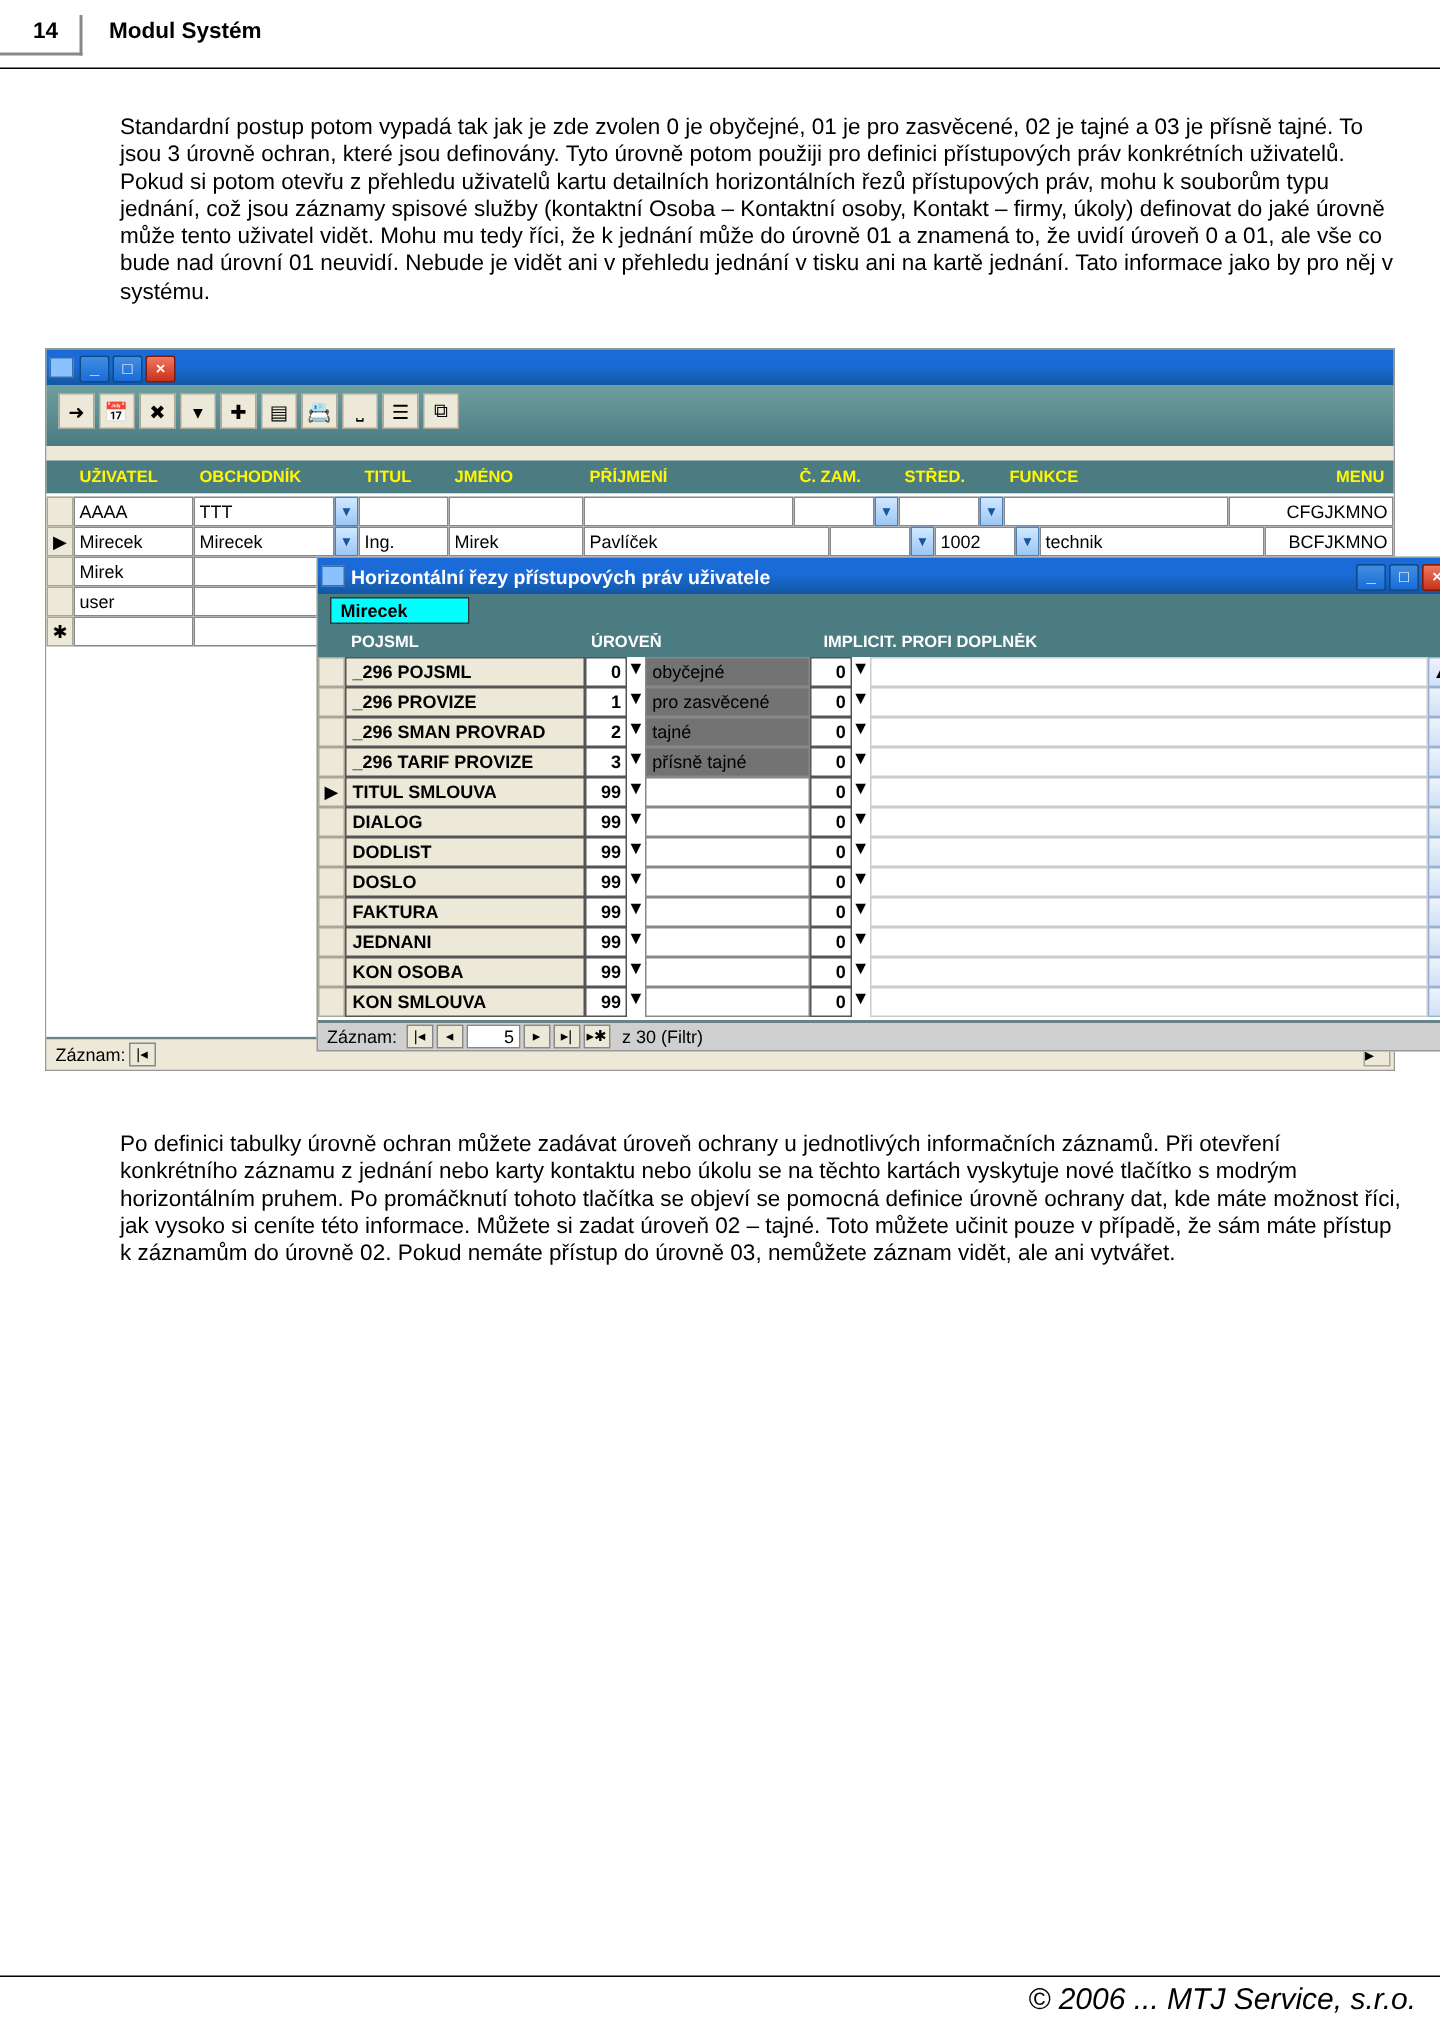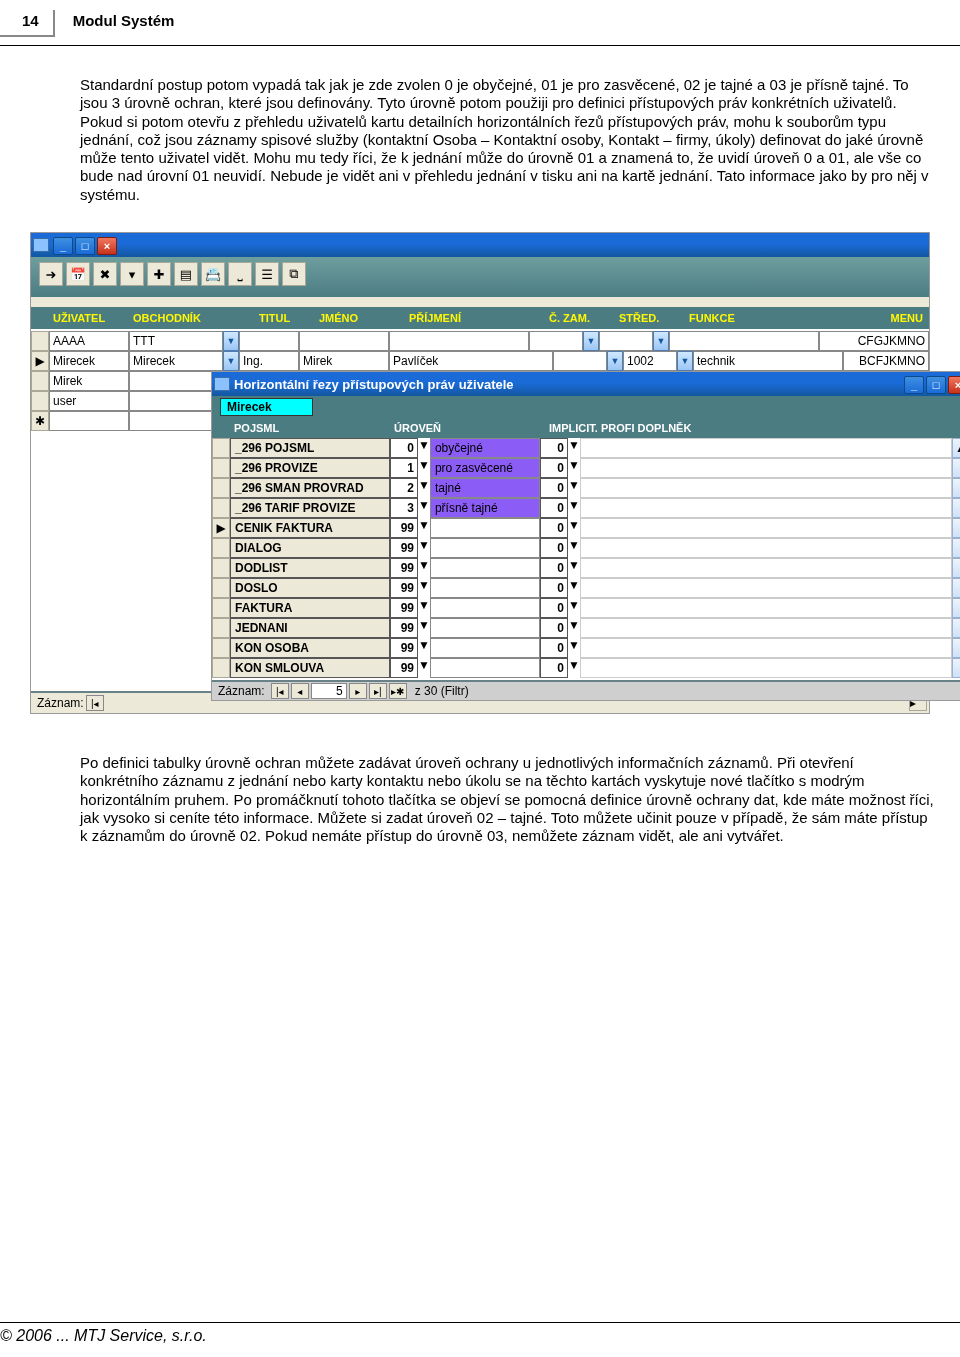--- a/index.html
+++ b/index.html
@@ -27,30 +27,30 @@
   .grid-row { display: flex; height: 20px; align-items: stretch; }
   .grid-row .gut { width: 18px; background: #ece9d8; border: 1px solid #aca899; display: flex; align-items: center; justify-content: center; font-size: 12px; }
   .grid-row .cell { border: 1px solid #888; display: flex; align-items: center; padding: 0 3px; overflow: hidden; background: #fff; }
   .grid-row .dd { width: 16px; background: linear-gradient(to bottom,#cfe8ff,#9cc6f4); border: 1px solid #4f7cb1; display:flex; align-items:center; justify-content:center; font-size:9px; color:#1257a0;}
   .inner-window { margin: 0 0 0 90px; width: 760px; background: #ece9d8; border: 1px solid #999; }
   .inner-grid-area { background: #fff; padding: 0 0 2px 0; }
   .inner-row { display: flex; height: 20px; align-items: stretch; font-size: 12px; }
   .inner-row .gut { width: 18px; background: #ece9d8; border: 1px solid #aca899; display: flex; align-items: center; justify-content: center; font-size:12px; }
   .tabcell { border: 1px solid #555; background: #ece9d8; font-weight: bold; padding: 0 4px; display:flex; align-items:center; width: 160px;}
   .lvlcell-num { width:28px; border:1px solid #555; background:#fff; text-align:right; padding-right:3px; display:flex; align-items:center; justify-content:flex-end; font-weight:bold;}
-  .lvlcell-label { width:110px; border:1px solid #888; background:#8b5cf6; display:flex; align-items:center; padding-left:4px; }
+  .lvlcell-label { width:110px; border:1px solid #888; background:#737373; display:flex; align-items:center; padding-left:4px; }
   .impcell-num { width:28px; border:1px solid #555; background:#fff; text-align:right; padding-right:3px; display:flex; align-items:center; justify-content:flex-end; font-weight:bold;}
   .navbar { height: 20px; background: #cfcfcf; border-top: 2px solid #698287; display:flex; align-items:center; font-size:12px; padding-left:6px; gap:2px; }
   .navbar .navlabel { margin-right:4px;}
   .navbtn { width:18px; height:16px; background:#ece9d8; border:1px solid #888; display:flex; align-items:center; justify-content:center; font-size:10px;}
   .navinput { width:36px; height:16px; background:#fff; border:1px solid #888; text-align:right; padding-right:3px; font-size:12px; display:flex; align-items:center; justify-content:flex-end;}
   .outer-nav { height: 20px; background: #ece9d8; display:flex; align-items:center; font-size:12px; padding-left:6px; justify-content: space-between; }
   .scrollcorner { width:18px; height:16px; background:#ece9d8; border:1px solid #aca899; margin-right:2px;}
   .outer-nav-left { display:flex; align-items:center; gap:2px;}
-  .footer { position: absolute; bottom: 12px; right: 0; left: 0; border-top: 1px solid #000; padding: 4px 16px 0 0; font-style: italic; font-size: 16px;}
+  .footer { position: absolute; bottom: 12px; right: 0; left: 0; border-top: 1px solid #000; text-align: right; padding: 4px 16px 0 0; font-style: italic; font-size: 20px;}
   .lvl-label-hi { border:1px solid #888; background:#fff; width:110px;}
   .userbar { background:#4a7c82; height:22px; display:flex; align-items:center; padding-left:8px;}
   .userbar-name { background:#0ff; border:1px solid #333; font-weight:bold; font-size:12px; padding:1px 40px 1px 6px; }
   .headerline { height:2px; background:#698287;}
   .colline { height:2px; background:#fff;}
   .scrollright { width:18px; background:linear-gradient(to bottom,#eef3fc,#cfe1f8); border:1px solid #9ab1d1; display:flex; align-items:center; justify-content:center;}
 </style>
 </head>
 <body>
 
@@ -81,21 +81,21 @@
     <div class="tbtn">▤</div>
     <div class="tbtn">📇</div>
     <div class="tbtn">⎵</div>
     <div class="tbtn">☰</div>
     <div class="tbtn">⧉</div>
   </div>
   <div class="ygreen-header">
     <div class="col" style="width:18px;"></div>
     <div class="col" style="width:80px;">UŽIVATEL</div>
     <div class="col" style="width:110px;">OBCHODNÍK</div>
-    <div class="col" style="width:60px;margin-left:16px;">TITUL</div>
+    <div class="col" style="width:60px;">TITUL</div>
     <div class="col" style="width:90px;">JMÉNO</div>
     <div class="col" style="width:140px;">PŘÍJMENÍ</div>
     <div class="col" style="width:70px;">Č. ZAM.</div>
     <div class="col" style="width:70px;">STŘED.</div>
     <div class="col" style="width:150px;">FUNKCE</div>
     <div class="col" style="flex:1; text-align:right; padding-right:6px;">MENU</div>
   </div>
   <div class="colline"></div>
   <div class="grid" style="position:relative;">
 
@@ -209,21 +209,21 @@
             <div class="lvlcell-num">3</div>
             <div class="dd">▼</div>
             <div class="lvlcell-label">přísně tajné</div>
             <div class="impcell-num">0</div>
             <div class="dd">▼</div>
             <div style="flex: 1 1 0%; border: 1px solid rgb(204, 204, 204); background: rgb(255, 255, 255);"></div>
             <div class="scrollright"></div>
           </div>
           <div class="inner-row">
             <div class="gut">▶</div>
-            <div class="tabcell">CENIK FAKTURA</div>
+            <div class="tabcell">TITUL SMLOUVA</div>
             <div class="lvlcell-num">99</div>
             <div class="dd">▼</div>
             <div class="lvl-label-hi"></div>
             <div class="impcell-num">0</div>
             <div class="dd">▼</div>
             <div style="flex: 1 1 0%; border: 1px solid rgb(204, 204, 204); background: rgb(255, 255, 255);"></div>
             <div class="scrollright"></div>
           </div>
           <div class="inner-row">
             <div class="gut"></div>

